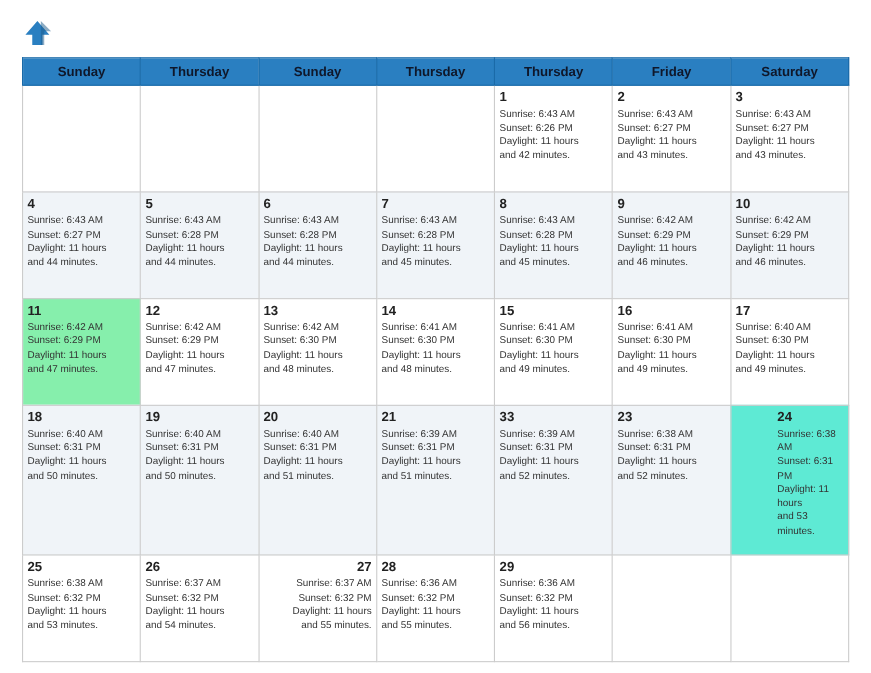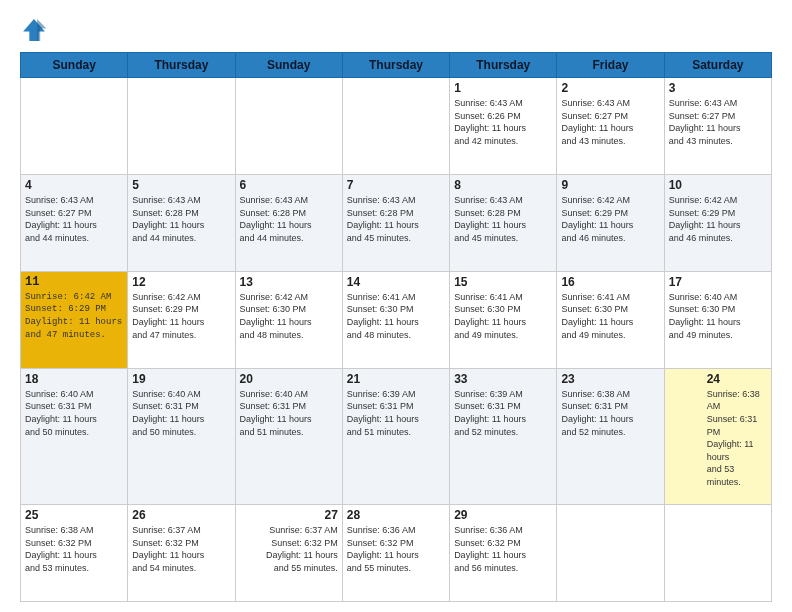--- a/index.html
+++ b/index.html
@@ -200,21 +200,21 @@
           </td>
           <td style="background: rgb(240, 244, 248);">
             <span class="day-num">10</span>
             <div class="day-info" style="white-space: pre-line;">Sunrise: 6:42 AM
 Sunset: 6:29 PM
 Daylight: 11 hours
 and 46 minutes.</div>
           </td>
         </tr>
         <tr>
-          <td style="background: #eab308; font-family: Liberation Mono, monospace;">
+          <td style="background: #86efac;">
             <span class="day-num">11</span>
             <div class="day-info" style="white-space: pre-line;">Sunrise: 6:42 AM
 Sunset: 6:29 PM
 Daylight: 11 hours
 and 47 minutes.</div>
           </td>
           <td style="background: rgb(255, 255, 255);">
             <span class="day-num">12</span>
             <div class="day-info" style="white-space: pre-line;">Sunrise: 6:42 AM
 Sunset: 6:29 PM
@@ -293,21 +293,21 @@
 Daylight: 11 hours
 and 52 minutes.</div>
           </td>
           <td style="background: rgb(240, 244, 248);">
             <span class="day-num">23</span>
             <div class="day-info" style="white-space: pre-line;">Sunrise: 6:38 AM
 Sunset: 6:31 PM
 Daylight: 11 hours
 and 52 minutes.</div>
           </td>
-          <td style="background: #fef9c3; padding-left: 42px;">
+          <td style="background: #5eead4; padding-left: 42px;">
             <span class="day-num">24</span>
             <div class="day-info" style="white-space: pre-line;">Sunrise: 6:38 AM
 Sunset: 6:31 PM
 Daylight: 11 hours
 and 53 minutes.</div>
           </td>
         </tr>
         <tr>
           <td style="background: rgb(255, 255, 255);">
             <span class="day-num">25</span>

